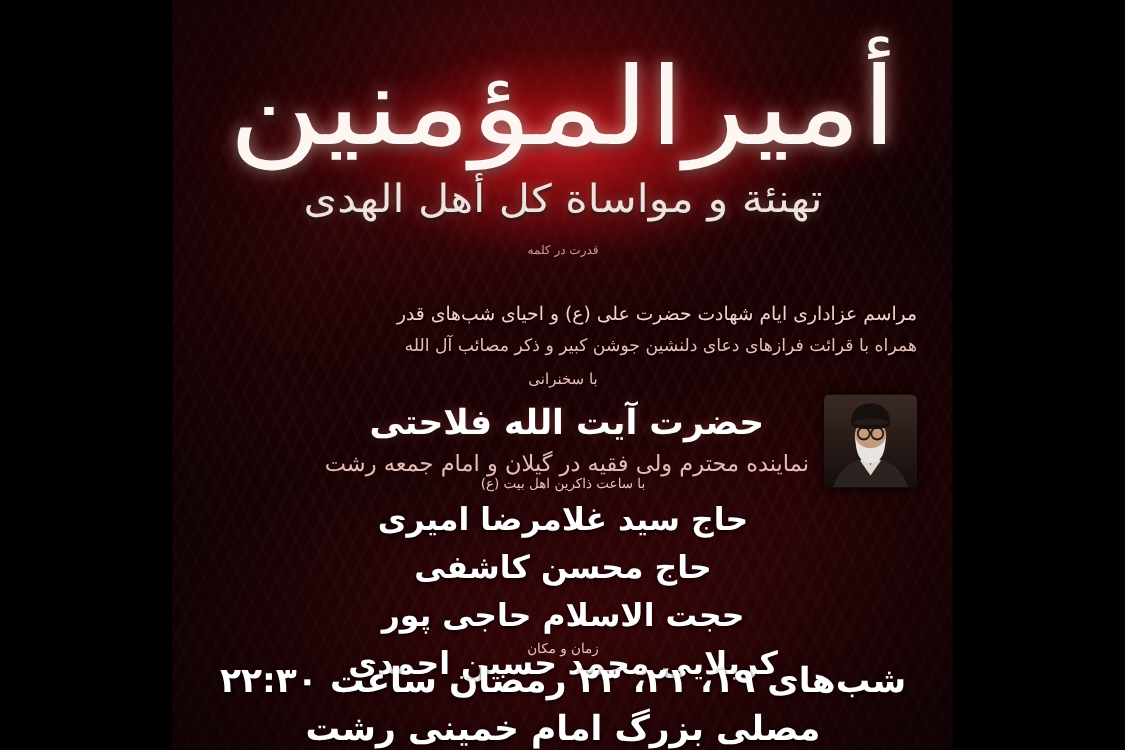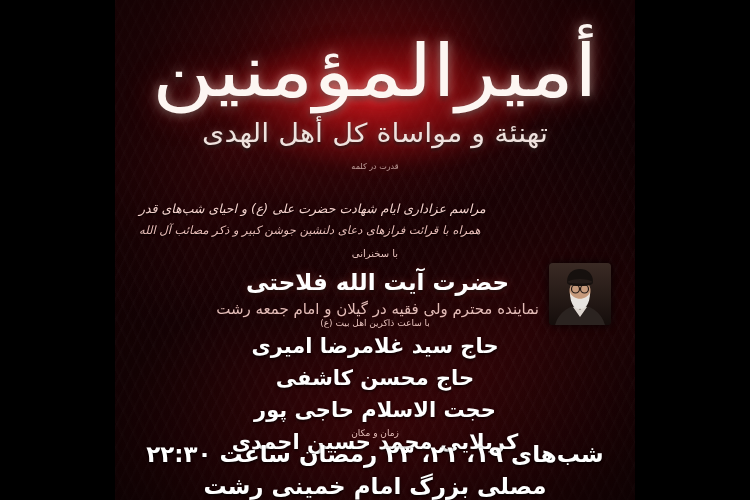--- a/index.html
+++ b/index.html
@@ -97,23 +97,22 @@
     position: relative;
     margin-top: 14px;
     color: #d8b9b4;
     font-size: 8px;
     opacity: 0.85;
   }
 
   
   .desc {
     left: 24px; right: 24px; top: 200px;
-    text-align: left;
+    text-align: right;
     color: #f2c9c4;
-    font-style: italic;
   }
   .desc .line1 {
     font-size: 12.5px;
     line-height: 1.5;
     color: #f6d2cd;
     text-shadow: 0 1px 2px rgba(0,0,0,0.9);
   }
   .desc .line2 {
     margin-top: 3px;
     font-size: 11.5px;

